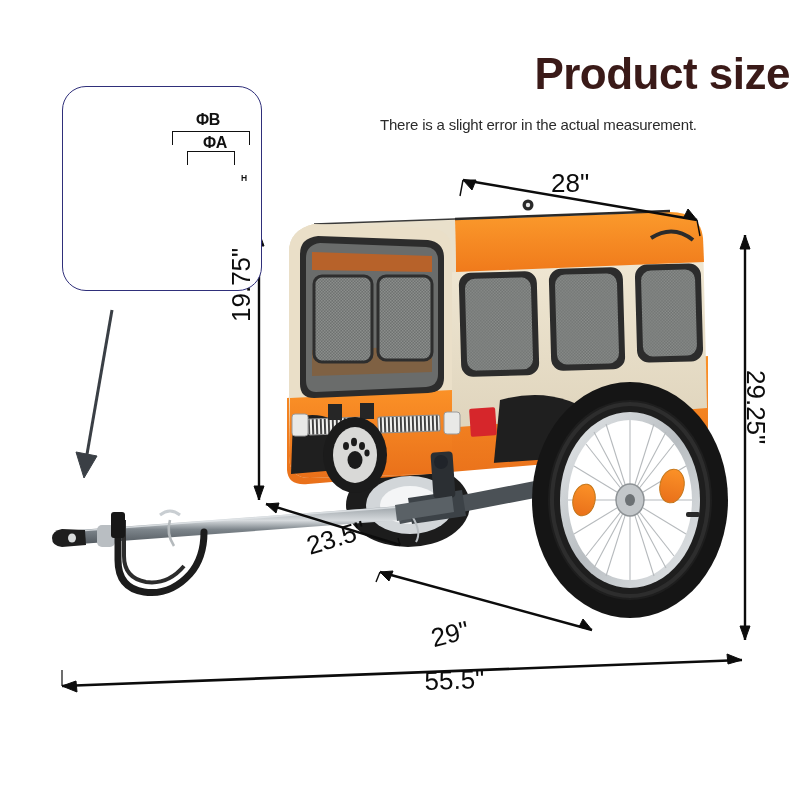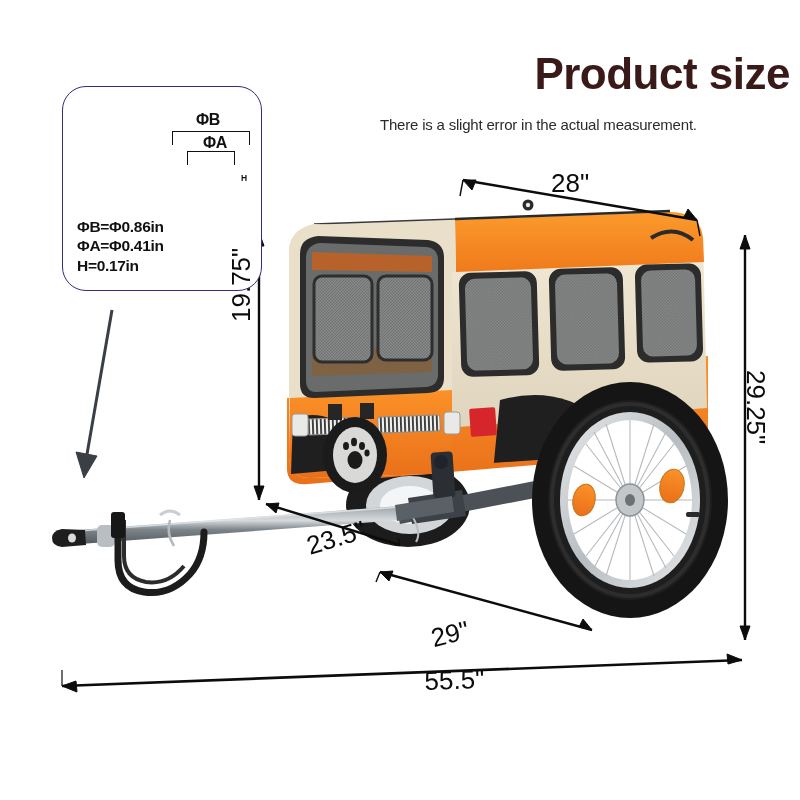--- a/index.html
+++ b/index.html
@@ -324,25 +324,20 @@
 
   <div id="title">Product size</div>
   <div id="subtitle">There is a slight error in the actual measurement.</div>
 
   <div id="inset">
     <div class="brk" id="brkB"></div>
     <div class="brk" id="brkA"></div>
     <div class="lbl-phiB">ΦB</div>
     <div class="lbl-phiA">ΦA</div>
     <div class="lbl-H">H</div>
-    <div class="lines">
-      <div>ΦB=Φ0.86in</div>
-      <div>ΦA=Φ0.41in</div>
-      <div>H=0.17in</div>
-    </div>
   </div>
 
   <div class="dim" id="dim28">28"</div>
   <div class="dim" id="dim1975">19.75"</div>
   <div class="dim" id="dim235">23.5"</div>
   <div class="dim" id="dim29">29"</div>
   <div class="dim" id="dim2925">29.25"</div>
   <div class="dim" id="dim555">55.5"</div>
 
 </div>

